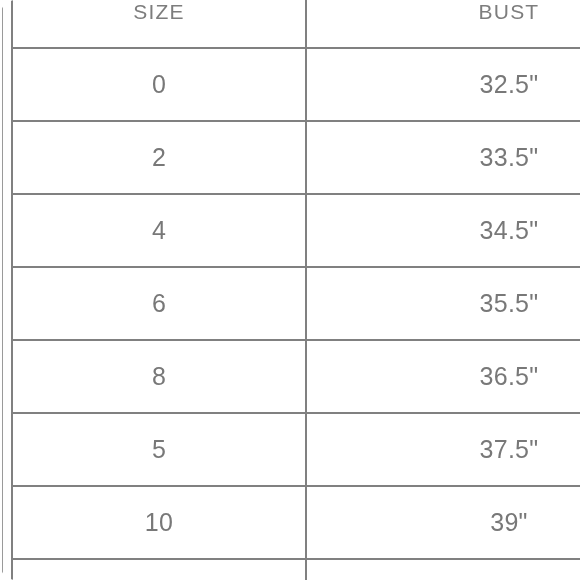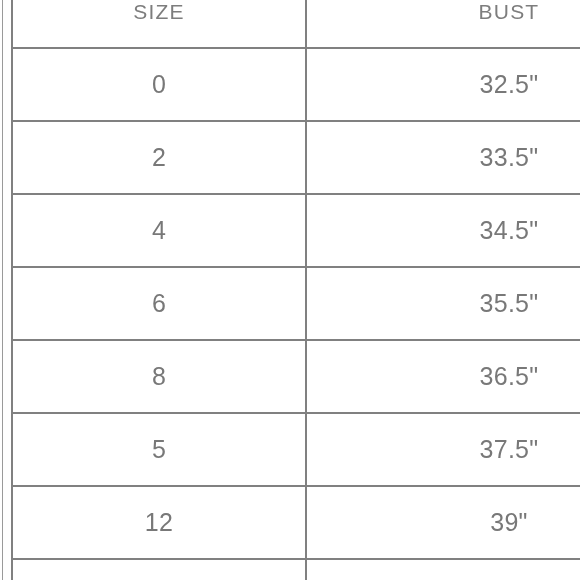--- a/index.html
+++ b/index.html
@@ -14,20 +14,21 @@
     font-family: "Liberation Sans", sans-serif;
   }
 
   
   #screen {
     position: relative;
     width: 580px;
     height: 580px;
     background: #ffffff;
     overflow: hidden;
+    border-radius: 16px;
   }
 
   
   .edge-rail {
     position: absolute;
     left: 2px;
     top: 0;
     width: 1px;
     height: 580px;
     background: #9a9a9a;
@@ -119,21 +120,21 @@
       </tr>
       <tr>
         <td>8</td>
         <td>36.5"</td>
       </tr>
       <tr>
         <td>5</td>
         <td>37.5"</td>
       </tr>
       <tr>
-        <td>12</td>
+        <td>10</td>
         <td>39"</td>
       </tr>
       <tr class="partial-row">
         <td></td>
         <td></td>
       </tr>
     </tbody>
   </table>
 
 </div>

